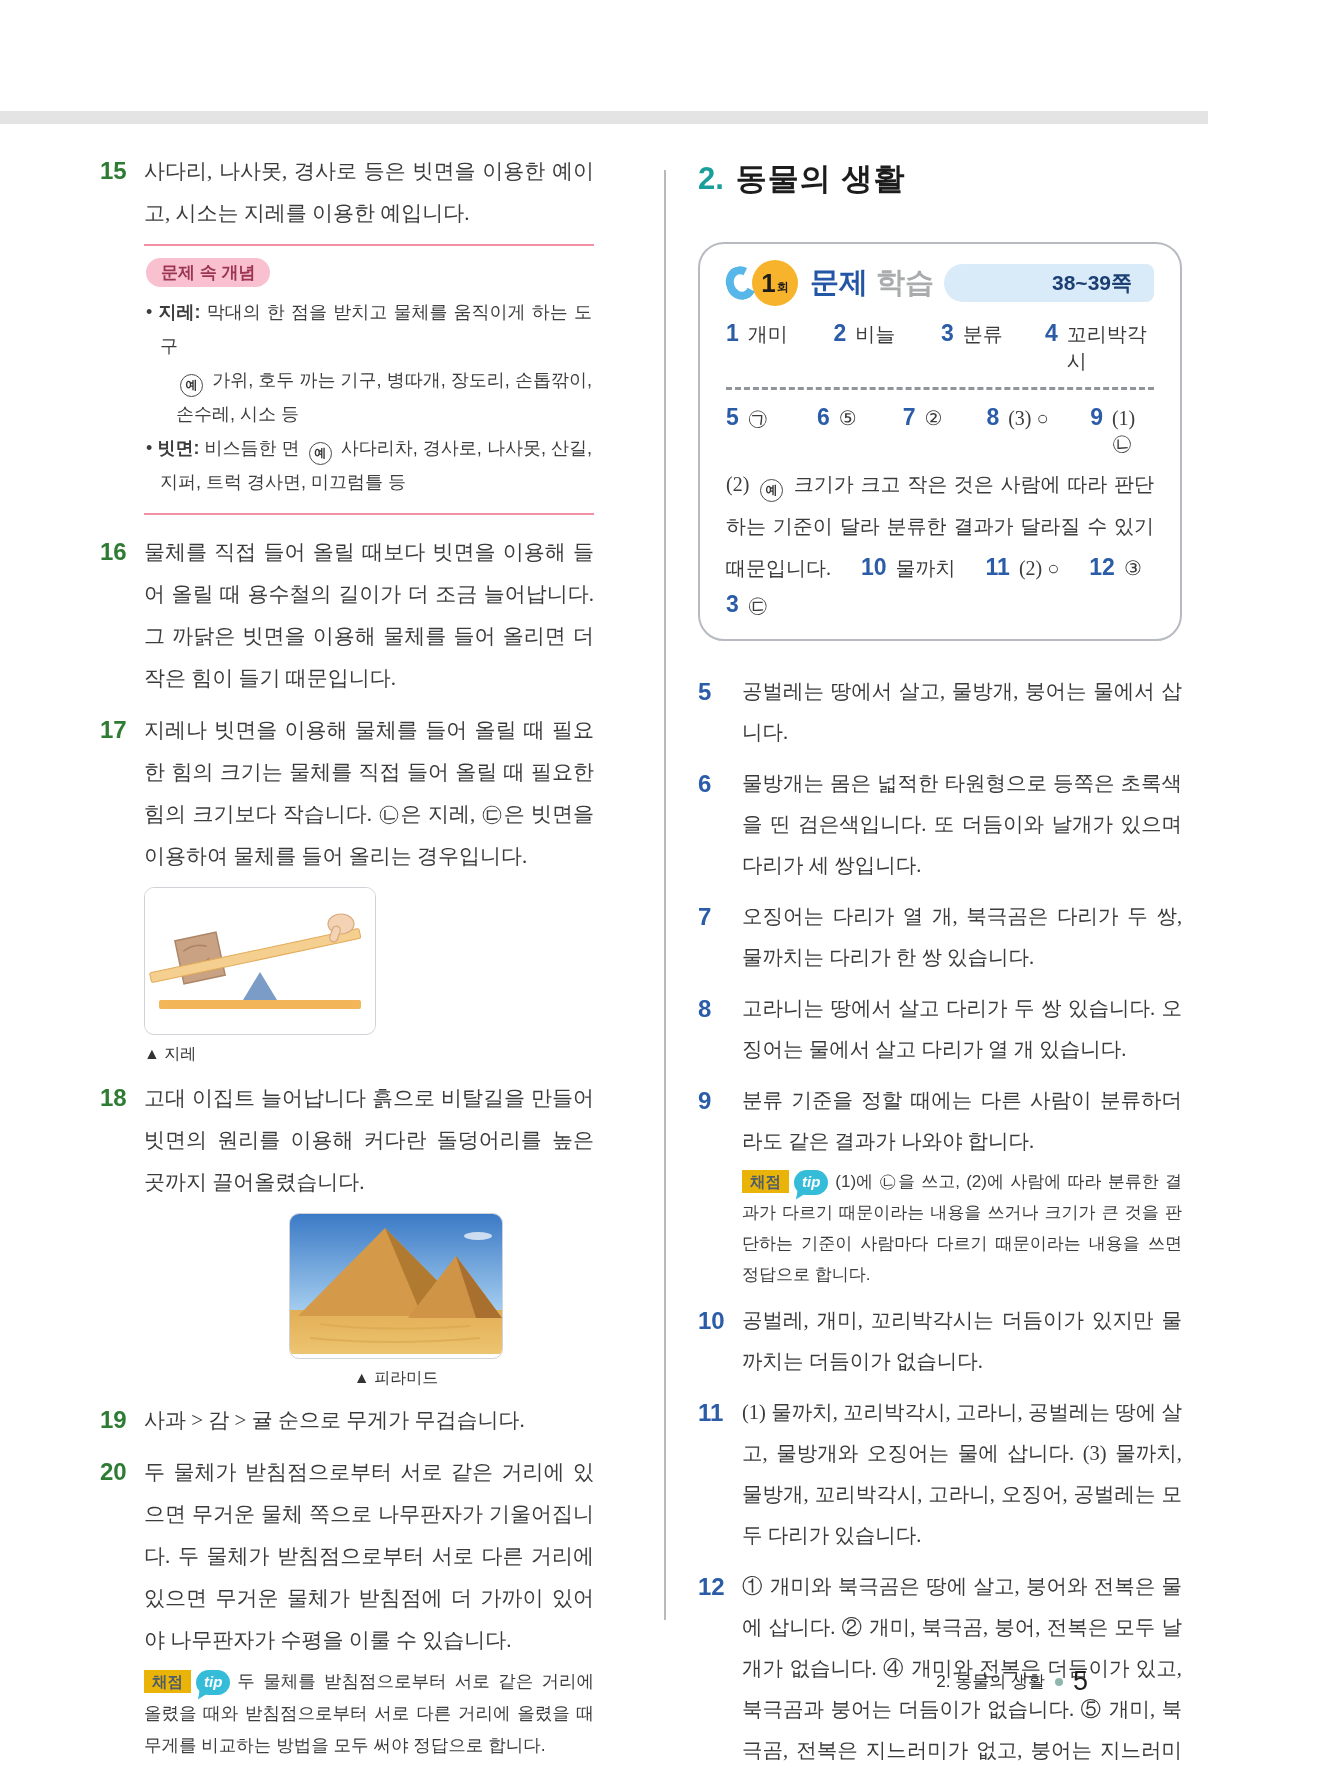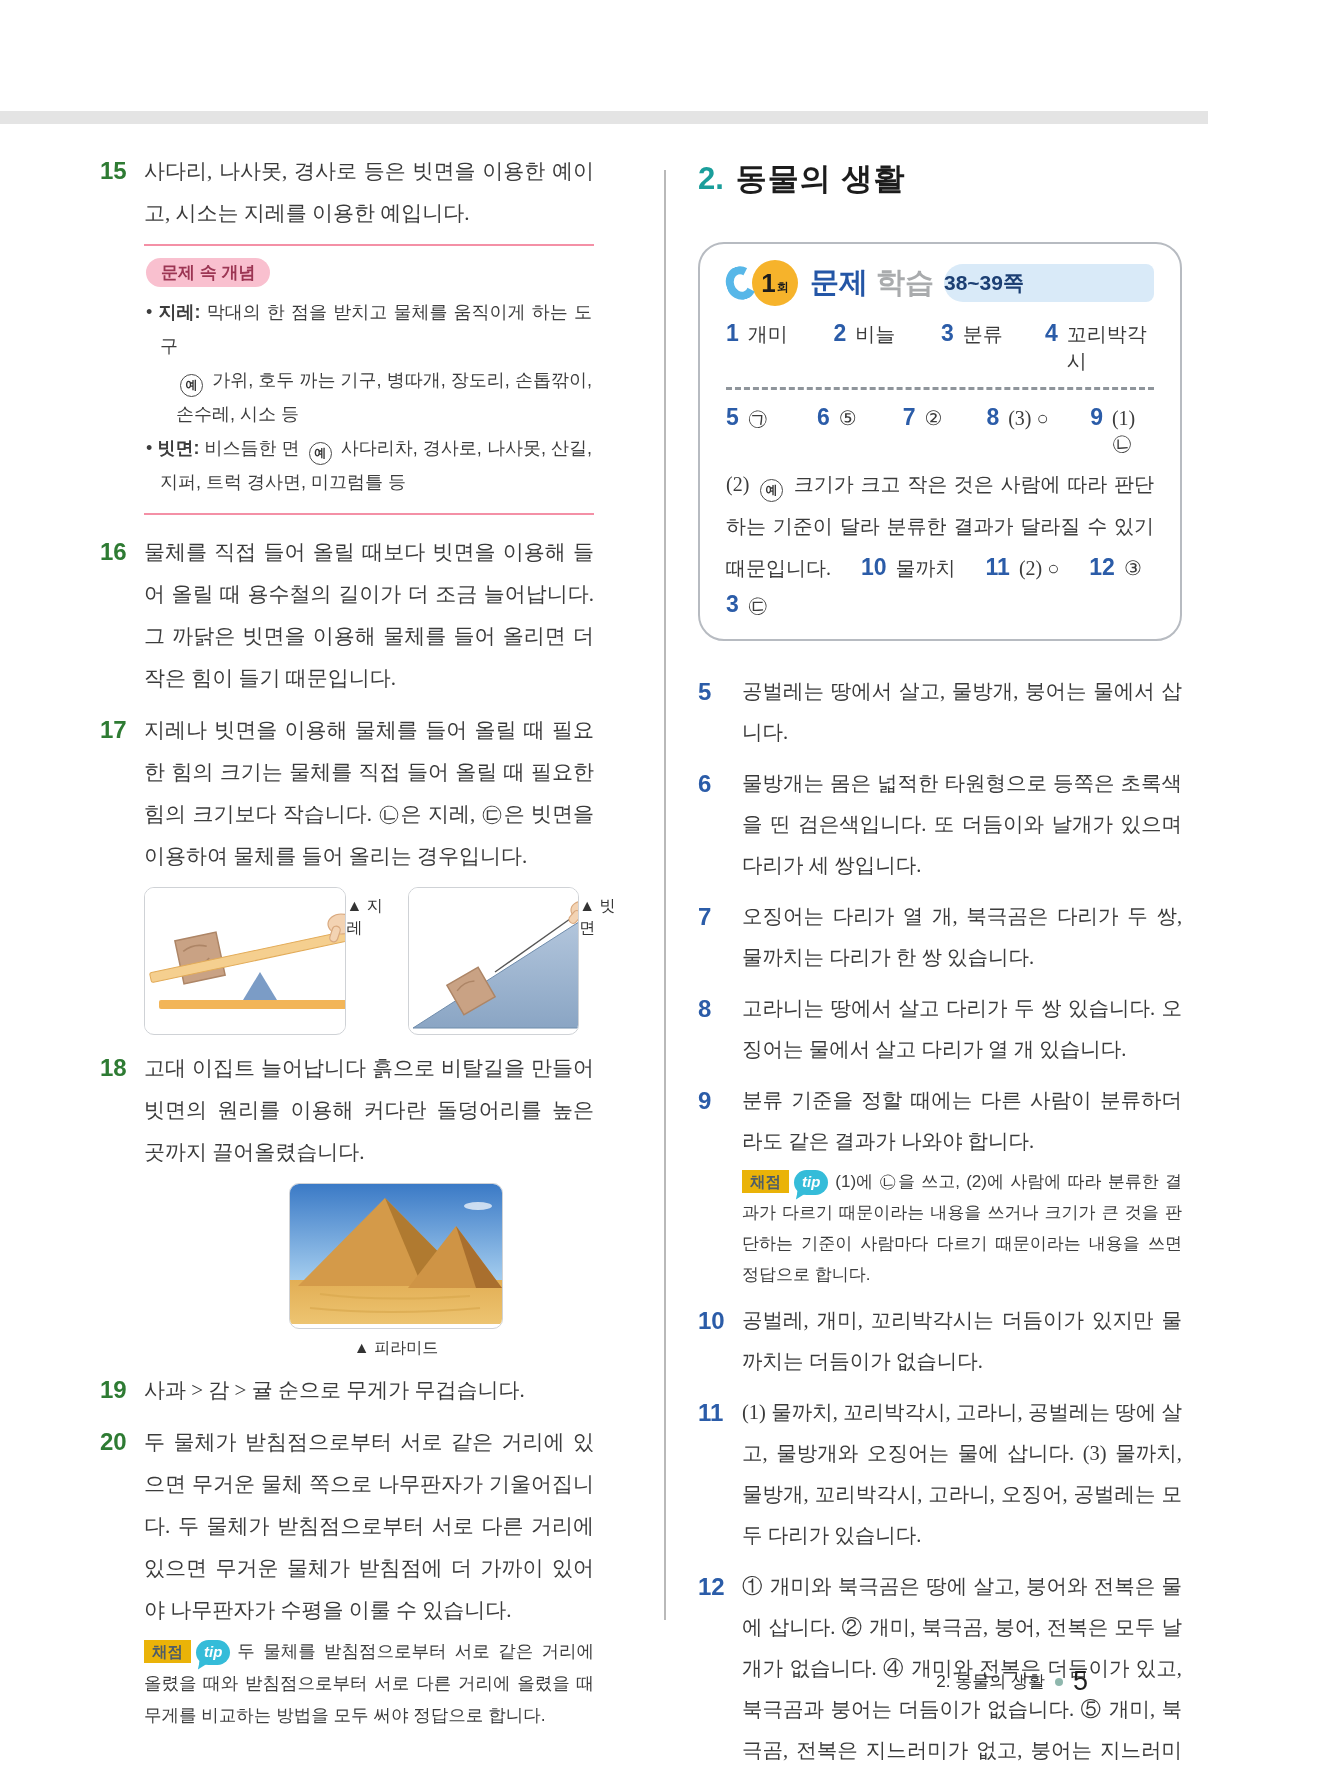--- a/index.html
+++ b/index.html
@@ -24,21 +24,21 @@
   .concept-pill{display:inline-block;background:#f9c0cf;color:#9c3553;border-radius:15px;
                 padding:3px 15px;font:700 17px "Liberation Sans","DejaVu Sans",sans-serif;margin-bottom:8px;}
   .concept-line{font-size:18px;line-height:34px;color:#3d3d3d;padding-left:14px;text-indent:-14px;text-align:justify;}
   .concept-line.indent{padding-left:30px;text-indent:0;}
   .seg-b{font-weight:700;}
   .circ-ye{display:inline-flex;align-items:center;justify-content:center;width:21px;height:21px;
            border:1.3px solid #4a4a4a;border-radius:50%;font:600 12px "Liberation Sans","DejaVu Sans",sans-serif;
            color:#333;margin:0 4px;vertical-align:-3px;text-indent:0;}
   
   .figrow{display:flex;gap:16px;margin:4px 0 12px 44px;}
-  .figure{display:flex;flex-direction:row;}
+  .figure{display:flex;flex-direction:column;}
   .figbox{border:1.5px solid #cfd2d6;border-radius:10px;background:#fff;overflow:hidden;}
   .figcap{font:16px "Liberation Sans","DejaVu Sans",sans-serif;color:#333;margin-top:8px;line-height:22px;}
   .pyr-wrap{margin:2px 0 10px 190px;display:flex;flex-direction:column;align-items:center;width:212px;}
   
   .tipline{font:17.5px "Liberation Sans","DejaVu Sans",sans-serif;line-height:32px;color:#3d3d3d;
            text-align:justify;margin-top:4px;}
   .tip-label{display:inline-block;background:#eab308;color:#4e5d68;border-radius:0;
              padding:2px 8px 0;font:600 15.5px "Liberation Sans","DejaVu Sans",sans-serif;}
   .tip-bubble{position:relative;display:inline-block;background:#35bcd9;color:#fff;
               font:italic 700 15px "Liberation Sans","DejaVu Sans",sans-serif;
@@ -55,21 +55,21 @@
   .ansbox-head{display:flex;align-items:center;margin-bottom:14px;}
   .crescent{box-sizing:border-box;width:30px;height:34px;border:8px solid #57b7e8;border-right-color:transparent;
             border-radius:50%;transform:rotate(-18deg);flex:0 0 auto;}
   .round-badge{width:46px;height:46px;border-radius:50%;background:#f6b32b;display:flex;align-items:center;
                justify-content:center;margin-left:-4px;flex:0 0 auto;}
   .round-badge .n{font:800 26px "Liberation Sans","DejaVu Sans",sans-serif;color:#1c1c1c;}
   .round-badge .h{font:700 12px "Liberation Sans","DejaVu Sans",sans-serif;color:#1c1c1c;margin:8px 0 0 1px;}
   .box-t1{font:900 29px "Liberation Sans","DejaVu Sans",sans-serif;color:#2456a6;margin-left:12px;}
   .box-t2{font:800 29px "Liberation Sans","DejaVu Sans",sans-serif;color:#a9abad;margin-left:8px;}
   .box-banner{flex:1;height:38px;background:#d9eaf8;border-radius:19px 8px 8px 19px;margin-left:10px;
-              display:flex;align-items:center;padding-right:22px;}
+              display:flex;align-items:center;justify-content:flex-end;padding-right:22px;}
   .box-pages{font:700 21px "Liberation Sans","DejaVu Sans",sans-serif;color:#1c3f73;}
   .ans-row{display:flex;align-items:baseline;}
   .ans-cell{display:flex;align-items:baseline;}
   .ans-num{font:700 23px "Liberation Sans","DejaVu Sans",sans-serif;color:#2b5ca8;margin-right:9px;}
   .ans-val{font-size:20px;font-family:"Liberation Serif","DejaVu Serif",serif;color:#3b3b3b;}
   .ans-row1 .ans-cell:nth-child(1){width:120px;}
   .ans-row1 .ans-cell:nth-child(2){width:120px;}
   .ans-row1 .ans-cell:nth-child(3){width:116px;}
   .ans-row2 .ans-cell:nth-child(1){width:100px;}
   .ans-row2 .ans-cell:nth-child(2){width:94px;}
@@ -141,40 +141,20 @@
             <rect x="14" y="112" width="202" height="9" rx="2" fill="#f2b558"></rect>
             <polygon points="34,48 76,48 76,92 34,92" fill="#c9a284" stroke="#ad8566" stroke-width="1.5" transform="rotate(-12 55 70)"></polygon>
             <path d="M40 60 q12 -6 24 0 M42 74 q12 6 22 -2" stroke="#ad8566" stroke-width="1.5" fill="none" transform="rotate(-12 55 70)"></path>
             <rect x="8" y="62" width="214" height="10" rx="2" fill="#f5cf8f" stroke="#e2ab58" stroke-width="1" transform="rotate(-12 115 90)"></rect>
             <polygon points="115,84 98,112 132,112" fill="#7b9cc6"></polygon>
             <ellipse cx="196" cy="36" rx="13" ry="10" fill="#f3d3b3" stroke="#d9a97f" stroke-width="1.2"></ellipse>
             <rect x="186" y="38" width="8" height="16" rx="4" fill="#f3d3b3" stroke="#d9a97f" stroke-width="1.2" transform="rotate(18 190 46)"></rect>
           </svg>
         </div>
         <div class="figcap">▲ 지레</div>
-      </div>
-      <div class="figure">
-        <div class="figbox">
-          <svg width="198" height="142" viewBox="0 0 198 142">
-            <defs>
-              <linearGradient id="slopeG" x1="0" y1="0" x2="0" y2="1">
-                <stop offset="0" stop-color="#b9cbe0"></stop>
-                  <stop offset="1" stop-color="#8aa5c4"></stop>
-              </linearGradient>
-            </defs>
-            <rect width="198" height="142" fill="#ffffff"></rect>
-            <polygon points="4,140 198,140 198,16" fill="url(#slopeG)" stroke="#6f8cab" stroke-width="1"></polygon>
-            <line x1="86" y1="84" x2="168" y2="26" stroke="#555" stroke-width="1.4"></line>
-            <polygon points="44,86 80,86 80,120 44,120" fill="#c9a284" stroke="#ad8566" stroke-width="1.5" transform="rotate(-30 62 103)"></polygon>
-            <path d="M50 96 q10 -5 20 0" stroke="#ad8566" stroke-width="1.4" fill="none" transform="rotate(-30 62 103)"></path>
-            <ellipse cx="174" cy="22" rx="12" ry="9" fill="#f3d3b3" stroke="#d9a97f" stroke-width="1.2"></ellipse>
-            <rect x="162" y="22" width="8" height="14" rx="4" fill="#f3d3b3" stroke="#d9a97f" stroke-width="1.2" transform="rotate(40 166 29)"></rect>
-          </svg>
-        </div>
-        <div class="figcap">▲ 빗면</div>
       </div>
     </div>
 
     <div class="qitem">
       <div class="qnum green">18</div>
       <div class="qtext">고대 이집트 늘어납니다 흙으로 비탈길을 만들어 빗면의 원리를 이용해 커다란 돌덩어리를 높은 곳까지 끌어올렸습니다.</div>
     </div>
 
     <div class="pyr-wrap">
       <div class="figbox">

